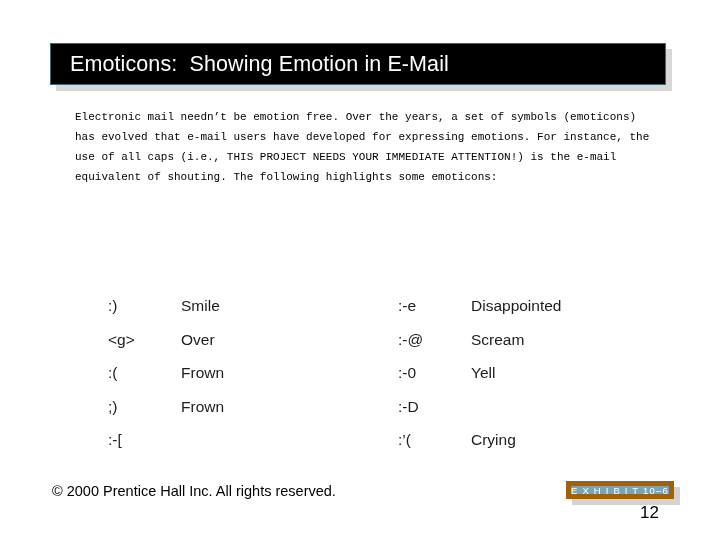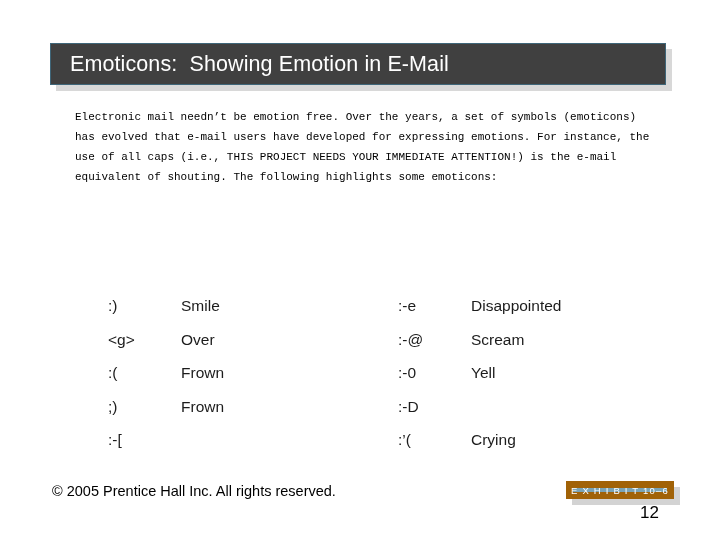--- a/index.html
+++ b/index.html
@@ -28,21 +28,21 @@
     width: 616px;
     height: 42px;
     background: #d8d8d8;
   }
   .title-bar {
     position: absolute;
     left: 50px;
     top: 43px;
     width: 616px;
     height: 42px;
-    background: #404040;
+    background: #000000;
     border: 1px solid #3f6679;
     box-sizing: border-box;
   }
   .title-text {
     position: absolute;
     left: 19px;
     top: 50%;
     transform: translateY(-50%);
     color: #ffffff;
     font-size: 21.5px;
@@ -117,21 +117,21 @@
     height: 18px;
     background: #d3d3d3;
   }
   .exhibit-badge {
     position: absolute;
     left: 566px;
     top: 481px;
     width: 108px;
     height: 18px;
     background: #7aa3b5;
-    border: 7px solid #a16207;
+    border: 5px solid #a16207;
     box-sizing: border-box;
     display: flex;
     align-items: center;
     justify-content: center;
   }
   .exhibit-text {
     color: #ffffff;
     font-size: 9.5px;
     letter-spacing: 1.2px;
     white-space: pre;
@@ -209,21 +209,21 @@
         <span class="emo-sym">:-[</span>
       </div>
       <div class="emo-cell right">
         <span class="emo-sym">:’(</span>
         <span class="emo-label">Crying</span>
       </div>
     </div>
 
   </div>
 
-  <div class="copyright">© 2005 Prentice Hall Inc. All rights reserved.</div>
+  <div class="copyright">© 2000 Prentice Hall Inc. All rights reserved.</div>
 
   <div class="exhibit-shadow"></div>
   <div class="exhibit-badge">
     <span class="exhibit-text">E X H I B I T 10–6</span>
   </div>
 
   <div class="slide-number">12</div>
 
 </div>
 

